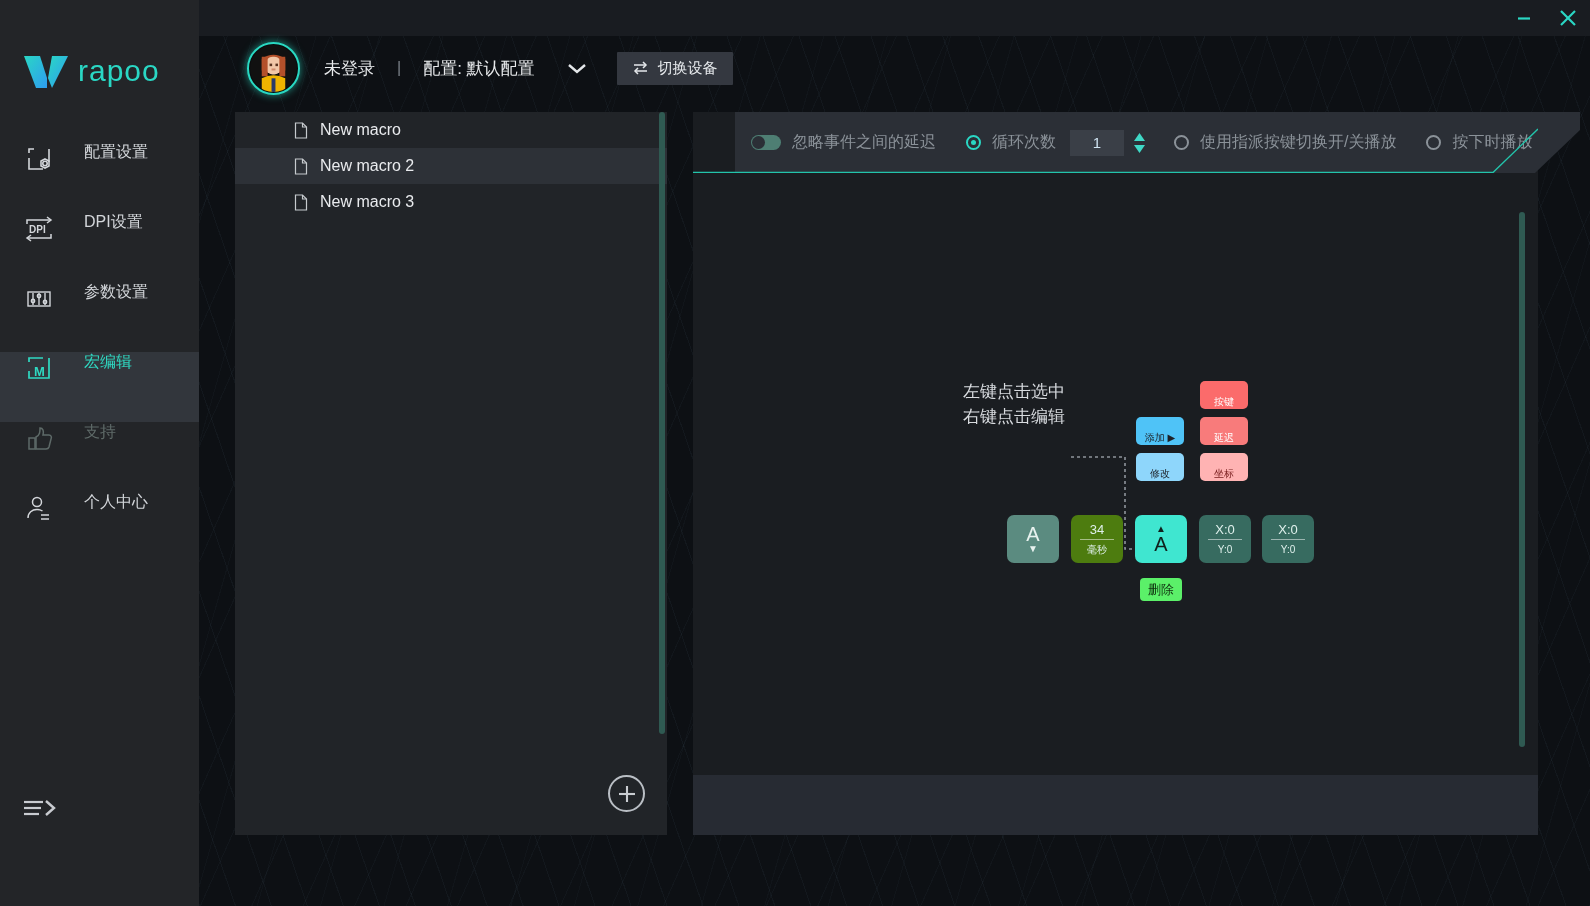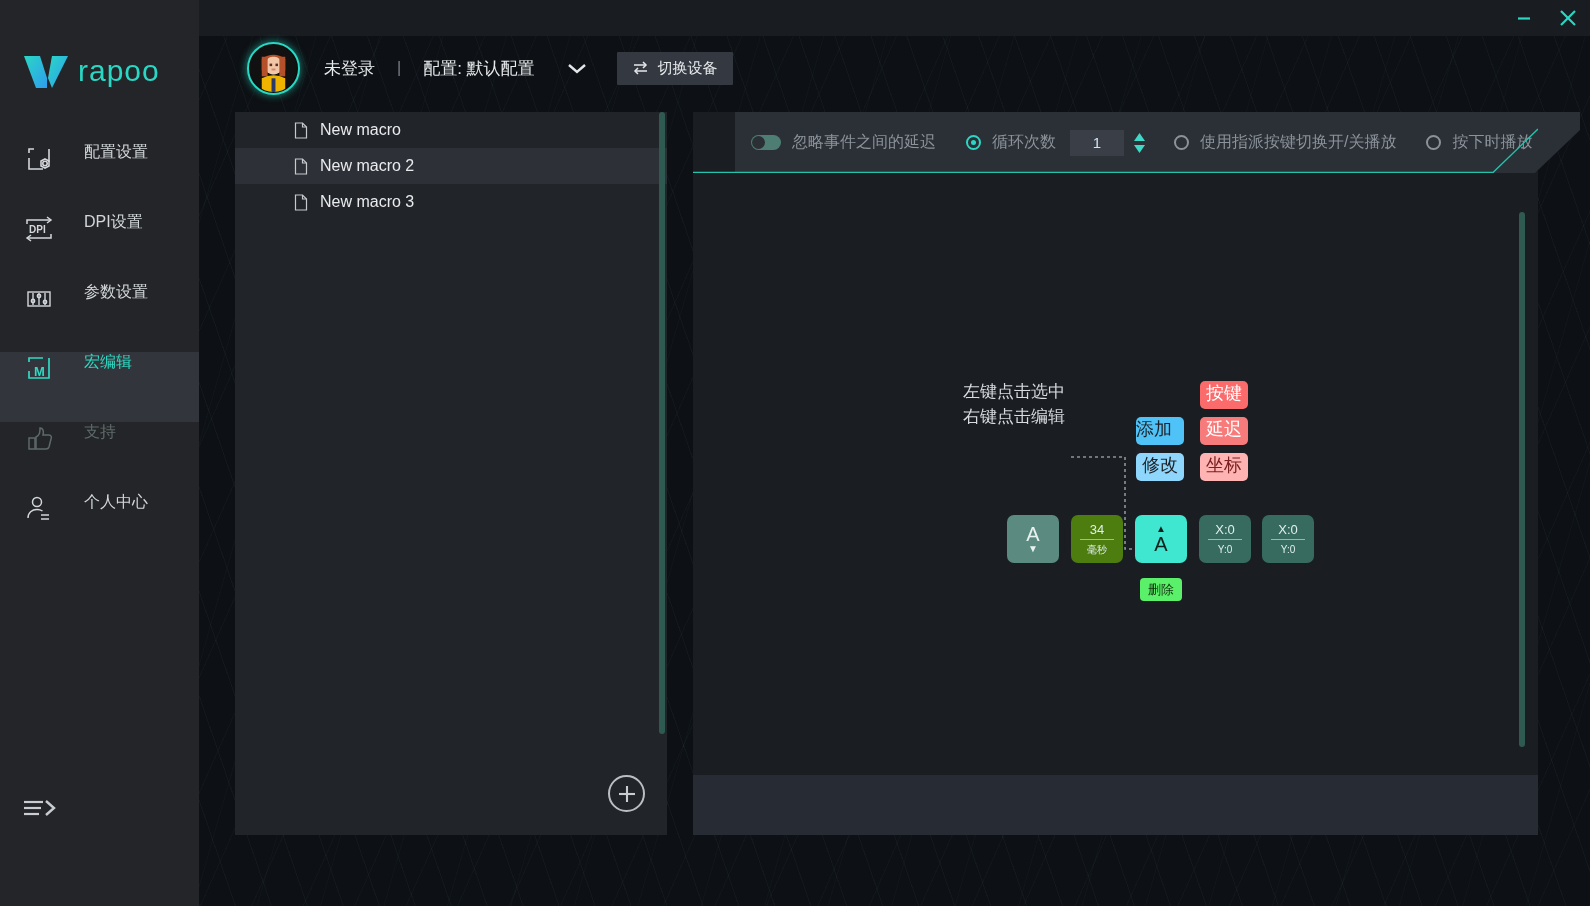--- a/index.html
+++ b/index.html
@@ -159,22 +159,22 @@
   
   .canvas { position: absolute; left: 693px; top: 173px; width: 845px; height: 602px; overflow: hidden; margin-top: 8px; }
   .hint {
     position: absolute; left: 270px; top: 198px;
     color: #d8dbdf; font-size: 17px; line-height: 25px; white-space: nowrap;
   }
   .dash-path { position: absolute; left: 0; top: 0; width: 845px; height: 602px; pointer-events: none; }
 
   .ctx-btn {
     position: absolute; width: 48px; height: 28px; border-radius: 5px;
-    display: flex; align-items: flex-start; justify-content: center;
-    font-size: 18px; cursor: pointer; color: #1d2127; font-weight: 500;
+    display: flex; align-items: flex-end; justify-content: center;
+    font-size: 10px; cursor: pointer; color: #1d2127; font-weight: 500;
   }
 
   .evt {
     position: absolute; width: 52px; height: 48px; border-radius: 7px;
     display: flex; flex-direction: column; align-items: center; justify-content: center;
     cursor: pointer;
   }
   .evt-key { background: #5b8b80; color: #e8f2ef; }
   .evt-key.up { background: #3fe6d0; color: #10201c; }
   .evt-delay { background: #4d7c0f; color: #dff0ec; }

